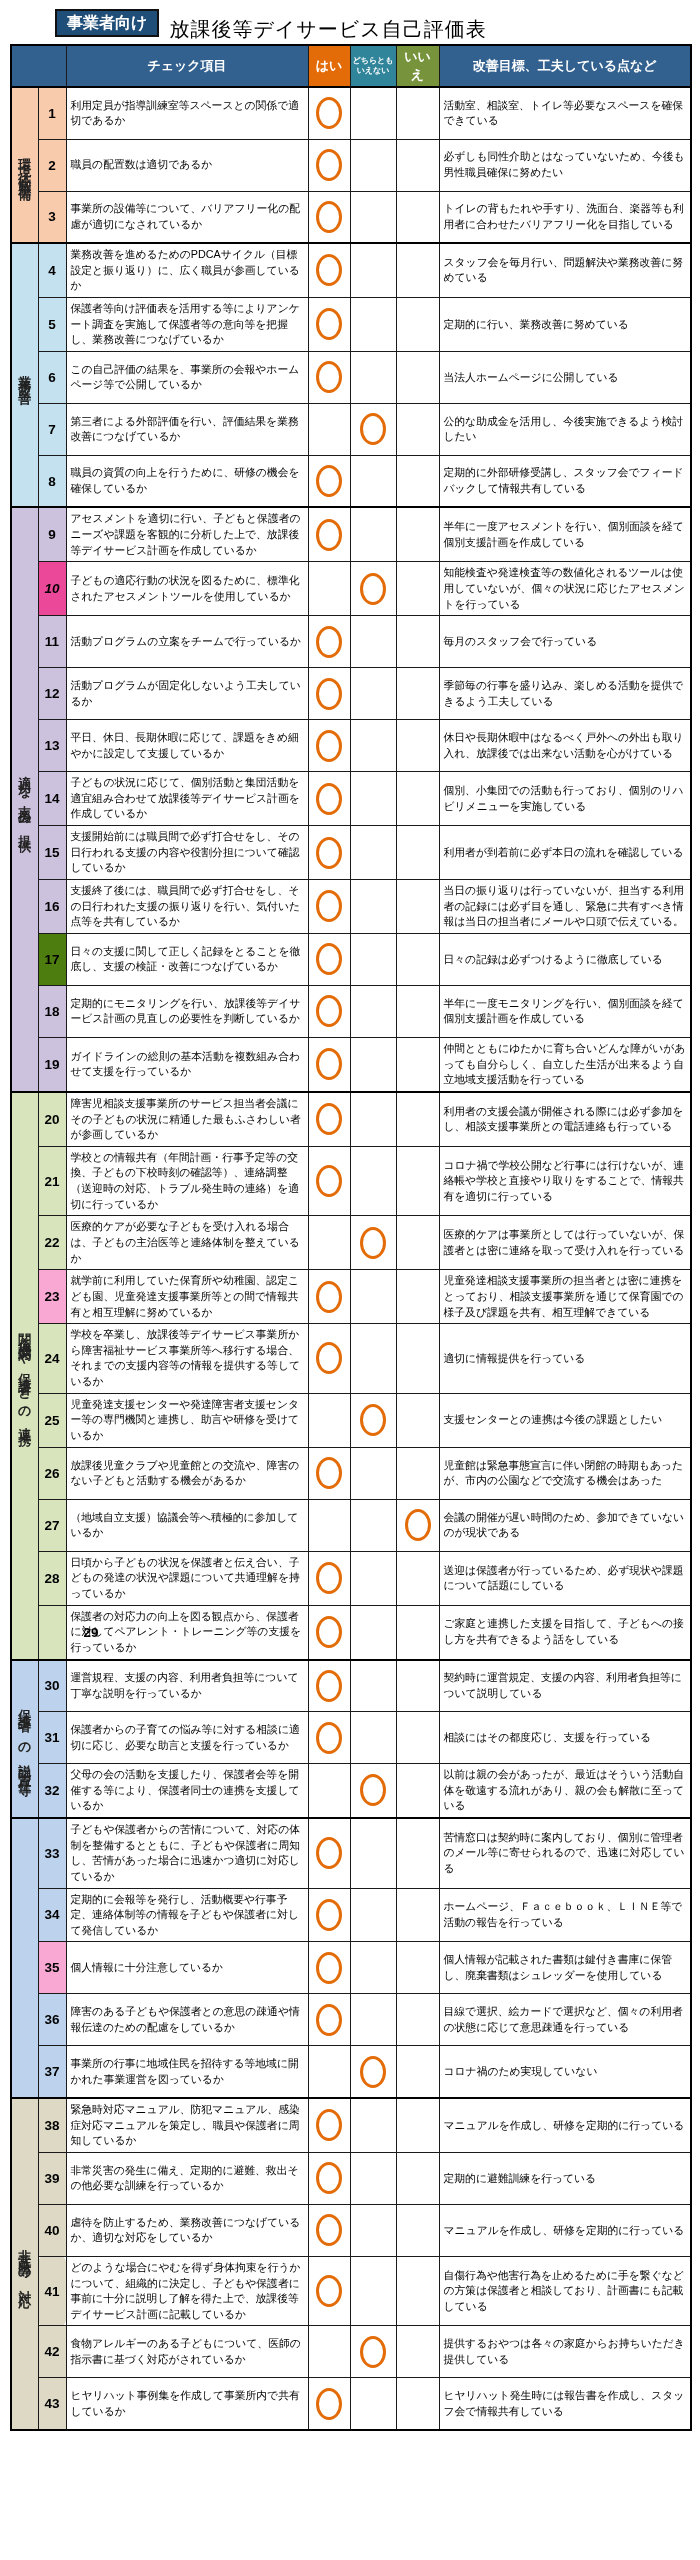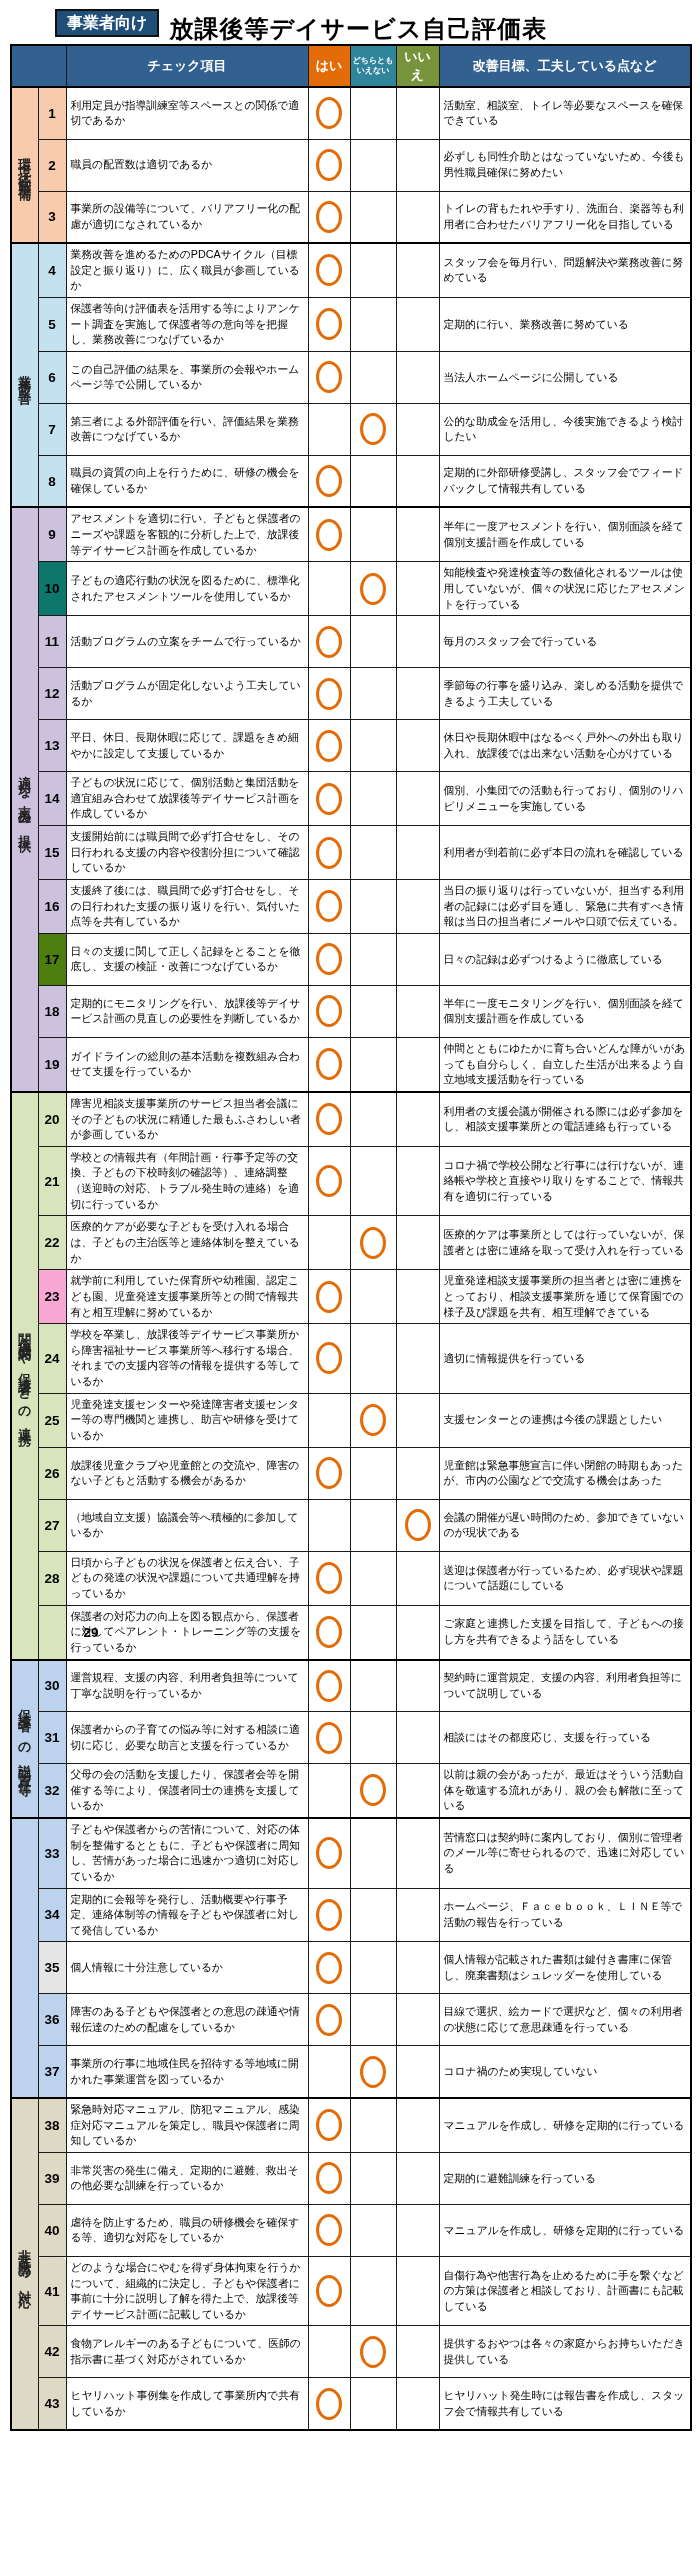--- a/index.html
+++ b/index.html
@@ -1,20 +1,20 @@
 <!DOCTYPE html>
 <html lang="ja"><head>
 <meta charset="utf-8">
 <style>
   html,body{margin:0;padding:0;background:#ffffff;}
   body{width:700px;font-family:"Liberation Sans","DejaVu Sans",sans-serif;color:#000;}
   .page{width:608px;}
   .titlebar{display:flex;align-items:center;gap:10px;padding:6px 0 4px 55px;height:44px;box-sizing:border-box;}
   .badge{background:#1F4E79;color:#fff;font-weight:bold;font-size:16px;padding:4px 10px;border:2px solid #111;line-height:1;white-space:nowrap;}
-  .main-title{font-size:24px;font-weight:bold;letter-spacing:1px;white-space:nowrap;margin-top:12px;}
+  .main-title{font-size:20px;font-weight:normal;letter-spacing:1px;white-space:nowrap;margin-top:12px;}
   table{border-collapse:collapse;table-layout:fixed;width:680px;margin-left:10px;border:2px solid #000;}
   col.c-cat{width:27px;} col.c-num{width:28px;} col.c-item{width:242px;}
   col.c-yes{width:42px;} col.c-nei{width:46px;} col.c-no{width:43px;} col.c-note{width:252px;}
   th,td{border:1px solid #1a1a1a;box-sizing:border-box;vertical-align:middle;}
   thead th{background:#33618F;color:#fff;font-size:13px;font-weight:bold;height:40px;padding:2px;}
   thead th.h-yes{background:#E36C09;font-size:13px;}
   thead th.h-nei{background:#31859B;font-size:8px;line-height:1.3;}
   thead th.h-no{background:#77933C;font-size:13px;}
   tbody tr{height:52px;}
   td.cat{padding:4px 0;text-align:center;}
@@ -134,21 +134,21 @@
             <div class="vlabel">適切な支援の提供</div>
           </td>
           <td class="num" style="background: rgb(205, 194, 222);">9</td>
           <td class="item">アセスメントを適切に行い、子どもと保護者のニーズや課題を客観的に分析した上で、放課後等デイサービス計画を作成しているか</td>
           <td class="ans"><span class="circle"></span></td>
           <td class="ans"></td>
           <td class="ans"></td>
           <td class="note">半年に一度アセスメントを行い、個別面談を経て個別支援計画を作成している</td>
         </tr>
         <tr>
-          <td class="num" style="background: #0f766e;">10</td>
+          <td class="num" style="background: #ec4899; font-style: italic;">10</td>
           <td class="item">子どもの適応行動の状況を図るために、標準化されたアセスメントツールを使用しているか</td>
           <td class="ans"></td>
           <td class="ans"><span class="circle"></span></td>
           <td class="ans"></td>
           <td class="note">知能検査や発達検査等の数値化されるツールは使用していないが、個々の状況に応じたアセスメントを行っている</td>
         </tr>
         <tr>
           <td class="num" style="background: rgb(205, 194, 222);">11</td>
           <td class="item">活動プログラムの立案をチームで行っているか</td>
           <td class="ans"><span class="circle"></span></td>
@@ -343,21 +343,21 @@
         </tr>
         <tr>
           <td class="num" style="background: rgb(189, 211, 237);">34</td>
           <td class="item">定期的に会報等を発行し、活動概要や行事予定、連絡体制等の情報を子どもや保護者に対して発信しているか</td>
           <td class="ans"><span class="circle"></span></td>
           <td class="ans"></td>
           <td class="ans"></td>
           <td class="note">ホームページ、Ｆａｃｅｂｏｏｋ、ＬＩＮＥ等で活動の報告を行っている</td>
         </tr>
         <tr>
-          <td class="num" style="background: #e5e5e5;">35</td>
+          <td class="num" style="background: #f9a8d4;">35</td>
           <td class="item">個人情報に十分注意しているか</td>
           <td class="ans"><span class="circle"></span></td>
           <td class="ans"></td>
           <td class="ans"></td>
           <td class="note">個人情報が記載された書類は鍵付き書庫に保管し、廃棄書類はシュレッダーを使用している</td>
         </tr>
         <tr>
           <td class="num" style="background: rgb(189, 211, 237);">36</td>
           <td class="item">障害のある子どもや保護者との意思の疎通や情報伝達のための配慮をしているか</td>
           <td class="ans"><span class="circle"></span></td>
@@ -387,21 +387,21 @@
         <tr>
           <td class="num" style="background: rgb(221, 217, 196);">39</td>
           <td class="item">非常災害の発生に備え、定期的に避難、救出その他必要な訓練を行っているか</td>
           <td class="ans"><span class="circle"></span></td>
           <td class="ans"></td>
           <td class="ans"></td>
           <td class="note">定期的に避難訓練を行っている</td>
         </tr>
         <tr>
           <td class="num" style="background: rgb(221, 217, 196);">40</td>
-          <td class="item">虐待を防止するため、職員の研修機会を確保する等、適切な対応をしているか</td>
+          <td class="item">虐待を防止するため、業務改善につなげているか、適切な対応をしているか</td>
           <td class="ans"><span class="circle"></span></td>
           <td class="ans"></td>
           <td class="ans"></td>
           <td class="note">マニュアルを作成し、研修を定期的に行っている</td>
         </tr>
         <tr>
           <td class="num" style="background: rgb(221, 217, 196); border-radius: 6px;">41</td>
           <td class="item">どのような場合にやむを得ず身体拘束を行うかについて、組織的に決定し、子どもや保護者に事前に十分に説明し了解を得た上で、放課後等デイサービス計画に記載しているか</td>
           <td class="ans"><span class="circle"></span></td>
           <td class="ans"></td>

